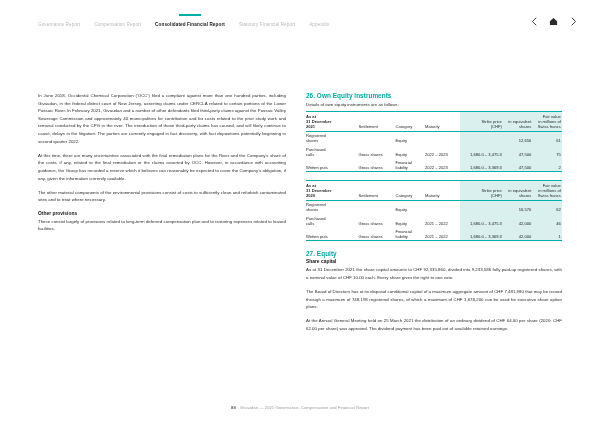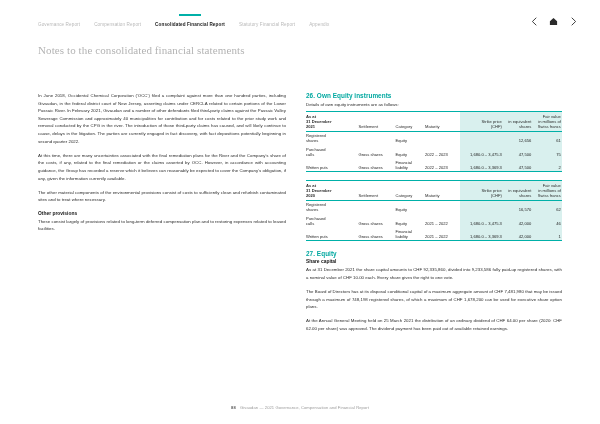--- a/index.html
+++ b/index.html
@@ -223,21 +223,20 @@
           </svg>
       </span>
       <span class="nav-icon">
         <svg width="6" height="9" viewBox="0 0 6 9">
             <path d="M1 1 L4.6 4.5 L1 8" fill="none" stroke="currentColor" stroke-width="0.9" stroke-linecap="round" stroke-linejoin="round"></path>
           </svg>
       </span>
     </div>
   </div>
 
-  <div class="page-title">Notes to the consolidated financial statements</div>
 
   <div class="col-left">
     <p class="body">In June 2018, Occidental Chemical Corporation ('OCC') filed a complaint against more than one hundred parties, including Givaudan, in the federal district court of New Jersey, asserting claims under CERCLA related to certain portions of the Lower Passaic River. In February 2021, Givaudan and a number of other defendants filed third-party claims against the Passaic Valley Sewerage Commission and approximately 40 municipalities for contribution and for costs related to the prior study work and removal conducted by the CPG in the river. The introduction of those third-party claims has caused, and will likely continue to cause, delays in the litigation. The parties are currently engaged in fact discovery, with fact depositions potentially beginning in second quarter 2022.</p>
     <p class="body">At this time, there are many uncertainties associated with the final remediation plans for the River and the Company's share of the costs, if any, related to the final remediation or the claims asserted by OCC. However, in accordance with accounting guidance, the Group has recorded a reserve which it believes can reasonably be expected to cover the Company's obligation, if any, given the information currently available.</p>
     <p class="body">The other material components of the environmental provisions consist of costs to sufficiently clean and refurbish contaminated sites and to treat where necessary.</p>
     <h4 class="subhead">Other provisions</h4>
     <p class="body">These consist largely of provisions related to long-term deferred compensation plan and to restoring expenses related to leased facilities.</p>
   </div>
 
   <div class="col-right">

